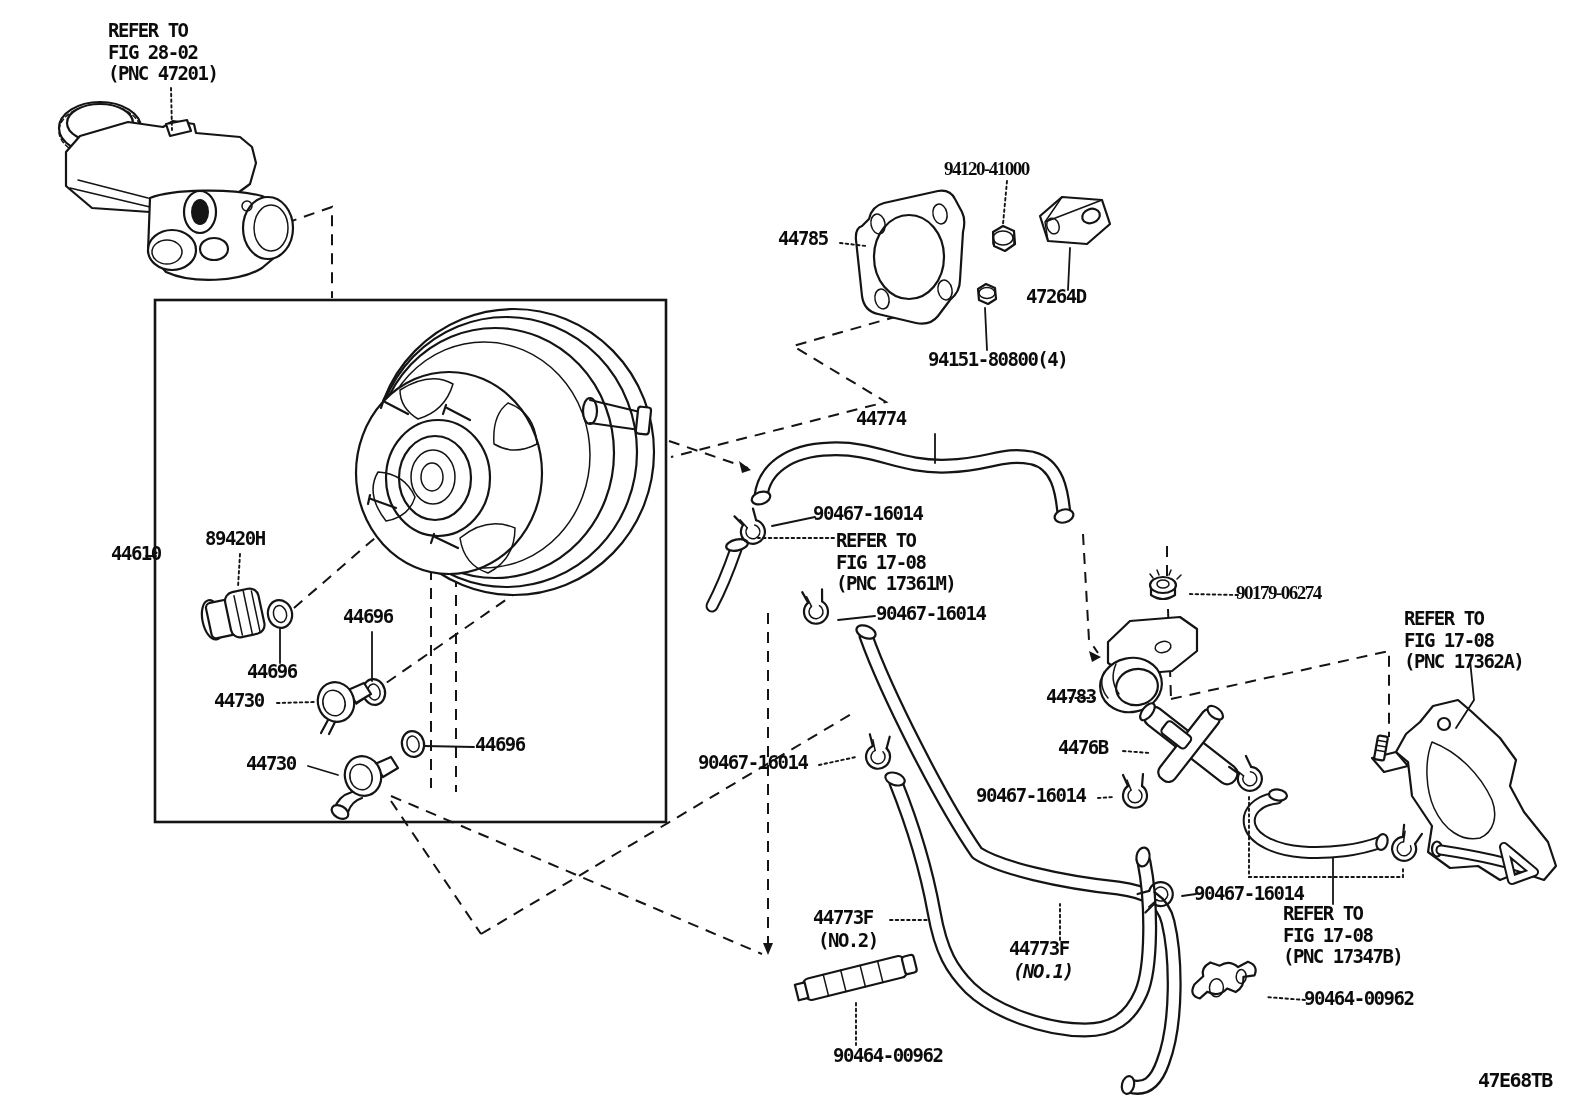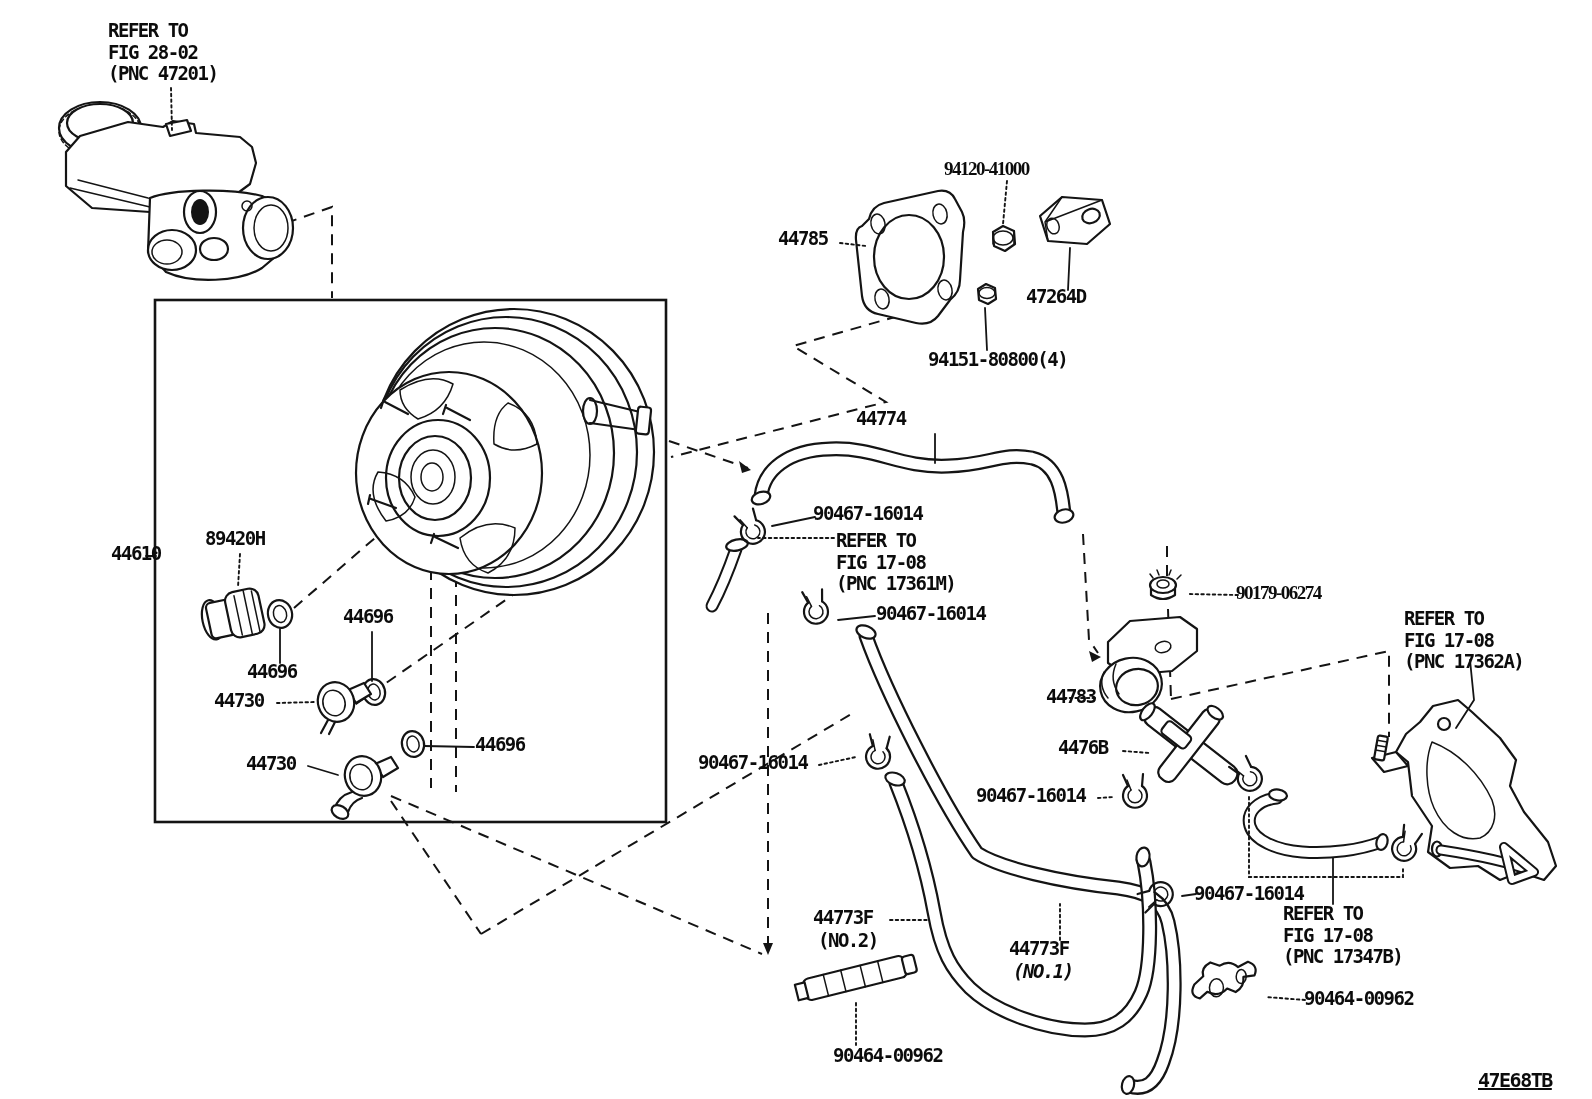--- a/index.html
+++ b/index.html
@@ -316,16 +316,16 @@
       <div class="part-label" style="left: 698px; top: 752px;"><div>90467-16014</div></div>
       <div class="part-label" style="left: 976px; top: 785px;"><div>90467-16014</div></div>
       <div class="part-label" style="left: 1194px; top: 883px;"><div>90467-16014</div></div>
       <div class="part-label" style="left: 1283px; top: 903px;"><div>REFER TO</div><div>FIG 17-08</div><div>(PNC 17347B)</div></div>
       <div class="part-label" style="left: 813px; top: 907px;"><div>44773F</div></div>
       <div class="part-label" style="left: 818px; top: 930px;"><div>(NO.2)</div></div>
       <div class="part-label" style="left: 1009px; top: 938px;"><div>44773F</div></div>
       <div class="part-label" style="left: 1013px; top: 961px; font-style: italic;"><div>(NO.1)</div></div>
       <div class="part-label" style="left: 833px; top: 1045px;"><div>90464-00962</div></div>
       <div class="part-label" style="left: 1304px; top: 988px;"><div>90464-00962</div></div>
-      <div class="part-label code" style="left: 1478px; top: 1070px; text-decoration: underline;"><div>47E68TB</div></div>
+      <div class="part-label code" style="left: 1478px; top: 1070px;"><div>47E68TB</div></div>
     </div>
 
 </div>
 
 </body></html>

